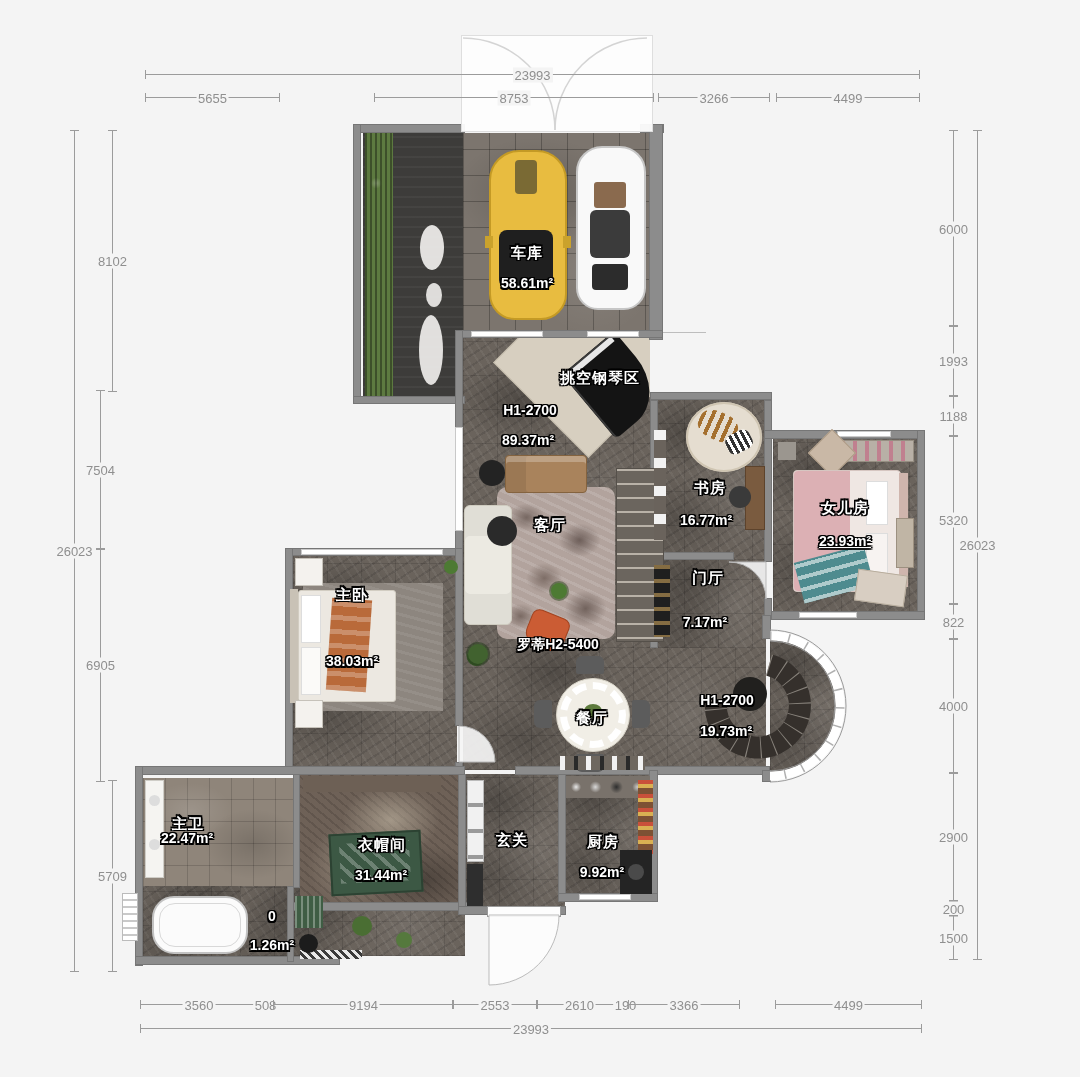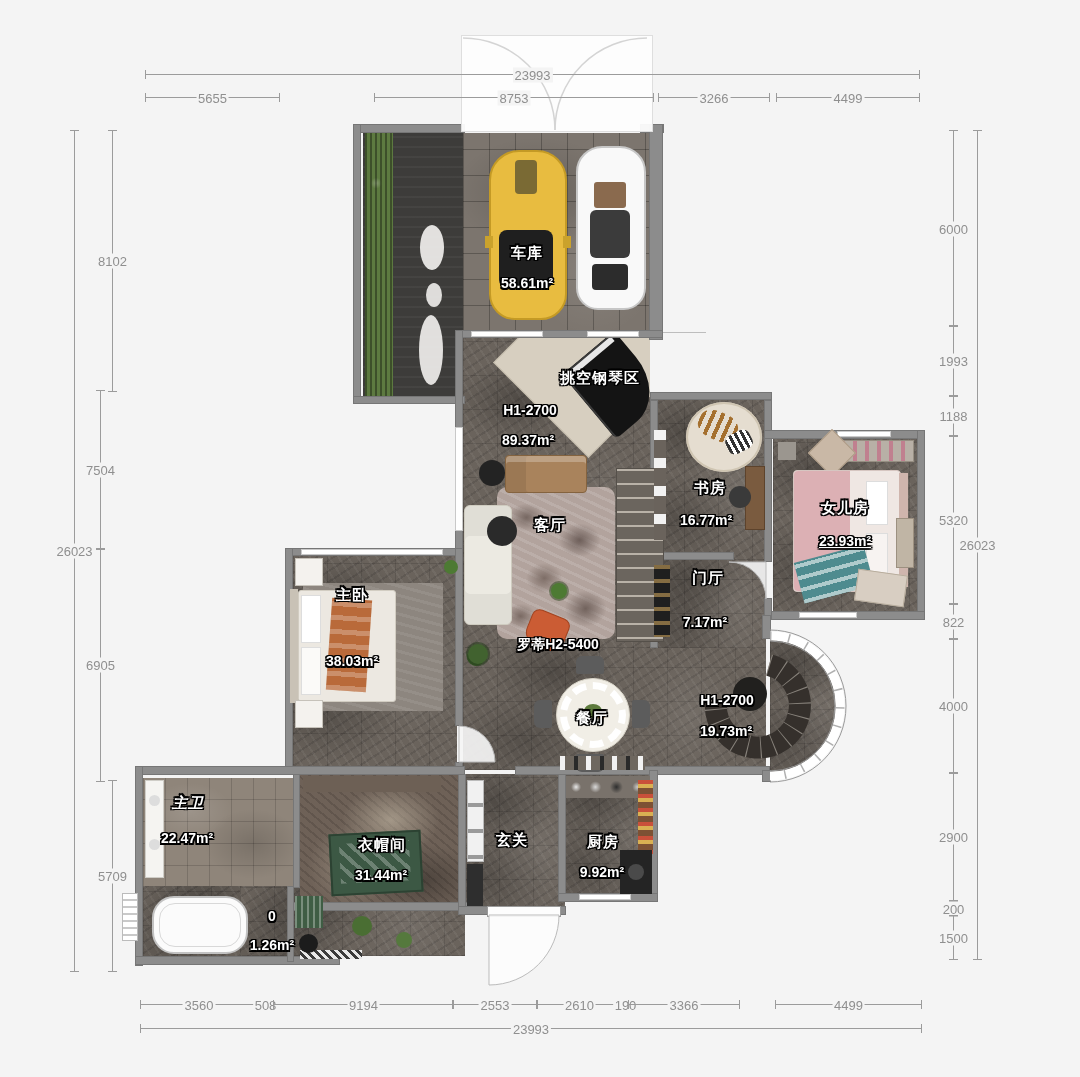--- a/index.html
+++ b/index.html
@@ -357,21 +357,21 @@
   <div class="rlabel" style="left:845px;top:508px;">女儿房</div>
   <div class="rlabel area" style="left:845px;top:541px;text-decoration:underline;">23.93m²</div>
   <div class="rlabel" style="left:708px;top:578px;">门厅</div>
   <div class="rlabel area" style="left:705px;top:622px;">7.17m²</div>
   <div class="rlabel area" style="left:558px;top:645px;">罗蒂H2-5400</div>
   <div class="rlabel" style="left:592px;top:718px;">餐厅</div>
   <div class="rlabel area" style="left:727px;top:700px;">H1-2700</div>
   <div class="rlabel area" style="left:726px;top:731px;">19.73m²</div>
   <div class="rlabel" style="left:352px;top:595px;">主卧</div>
   <div class="rlabel area" style="left:352px;top:661px;">38.03m²</div>
-  <div class="rlabel" style="left:188px;top:803px;font-style:italic;">主卫</div>
+  <div class="rlabel" style="left:188px;top:824px;">主卫</div>
   <div class="rlabel area" style="left:187px;top:838px;">22.47m²</div>
   <div class="rlabel" style="left:382px;top:845px;">衣帽间</div>
   <div class="rlabel area" style="left:381px;top:875px;">31.44m²</div>
   <div class="rlabel area" style="left:272px;top:916px;">0</div>
   <div class="rlabel area" style="left:272px;top:945px;">1.26m²</div>
   <div class="rlabel" style="left:512px;top:840px;">玄关</div>
   <div class="rlabel" style="left:603px;top:842px;">厨房</div>
   <div class="rlabel area" style="left:602px;top:872px;">9.92m²</div>
 
 </div>

